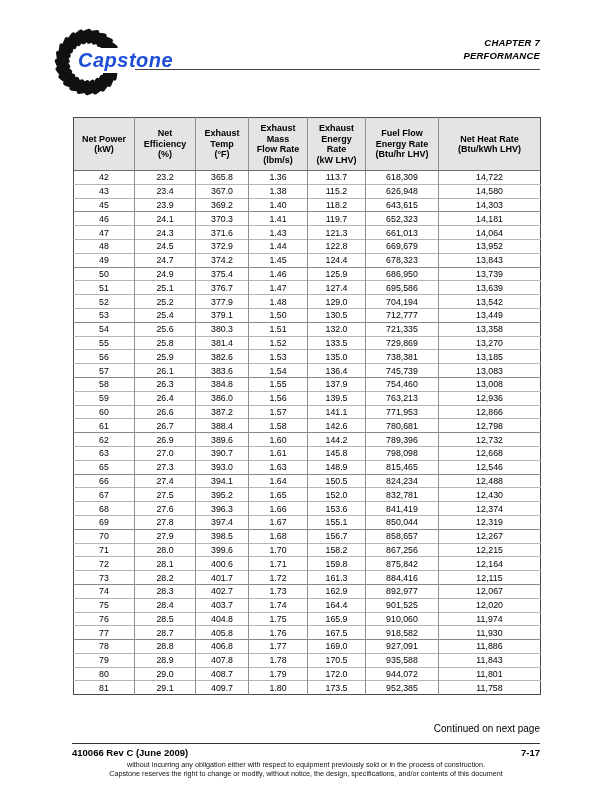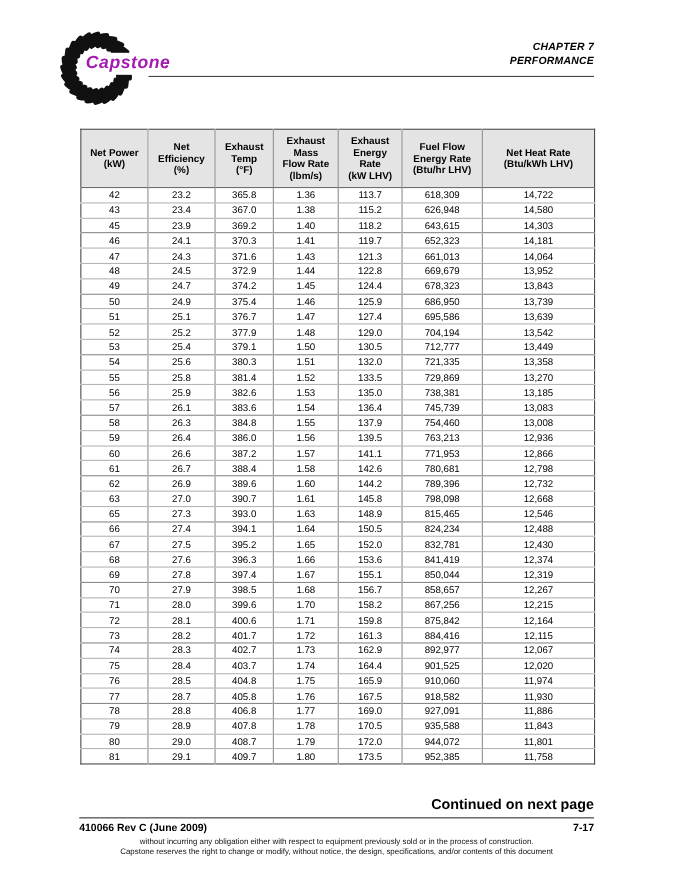--- a/index.html
+++ b/index.html
@@ -13,23 +13,23 @@
     font-family: "Liberation Sans", sans-serif;
     color: #000;
     overflow: hidden;
   }
 
   
   .logo { position: absolute; left: 52px; top: 24px; width: 240px; height: 76px; }
   .logo-swirl { position: absolute; left: 0; top: 2px; }
   .logo-text {
     position: absolute; left: 24px; top: 24px;
-    font-size: 16px; font-weight: bold; font-style: italic;
+    font-size: 20px; font-weight: bold; font-style: italic;
     letter-spacing: 0.5px; background: #ffffff; padding: 1px 2px;
-    color: #a21caf;
+    color: #1d4ed8;
   }
   .chapter-block {
     position: absolute; right: 72px; top: 36px;
     text-align: right;
     font-size: 9.5px; font-weight: bold; line-height: 13px;
     letter-spacing: 0.2px;
     font-style: italic;
   }
   .header-rule {
     position: absolute; left: 135px; top: 69px;
@@ -63,21 +63,21 @@
     line-height: 10.5px;
     border-bottom: 1px solid #6f6f6f;
   }
   .perf-table tbody tr { height: 13.8px; }
   .perf-table tbody tr td { border-top: 1px solid #b5b5b5; }
   .perf-table tbody tr:first-child td { border-top: none; }
   .perf-table tbody tr.group-start td { border-top: 1.8px solid #8a8a8a; }
 
   .continued-note {
     position: absolute; right: 72px; top: 723px;
-    font-size: 13px; font-weight: bold;
+    font-size: 10px; font-weight: normal;
   }
 
   
   .footer-rule {
     position: absolute; left: 72px; top: 743px;
     width: 468px; height: 0;
     border-top: 1.6px solid #333;
   }
   .footer-row {
     position: absolute; left: 72px; top: 747px;

